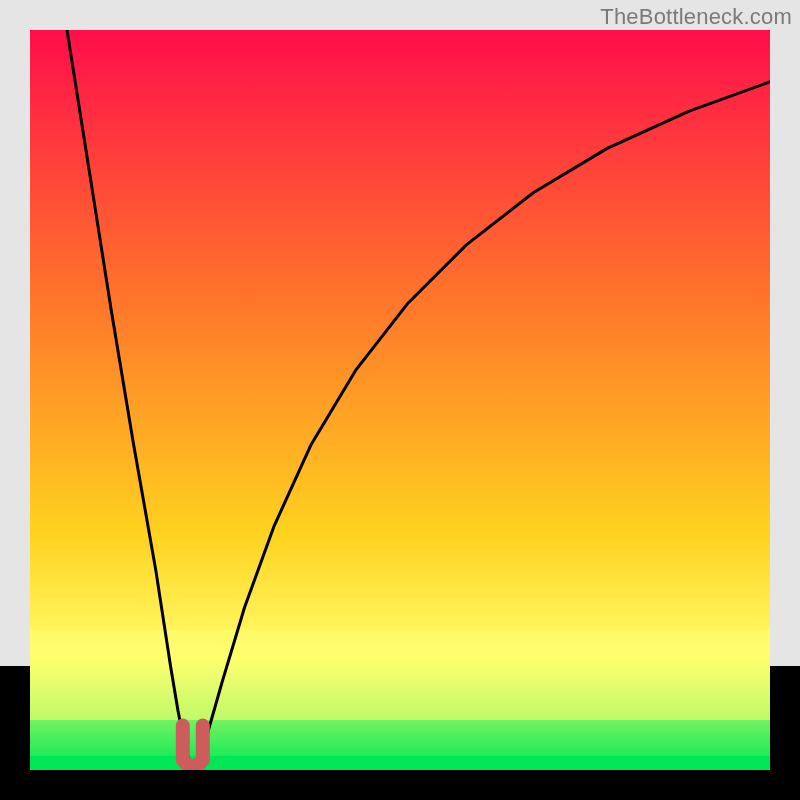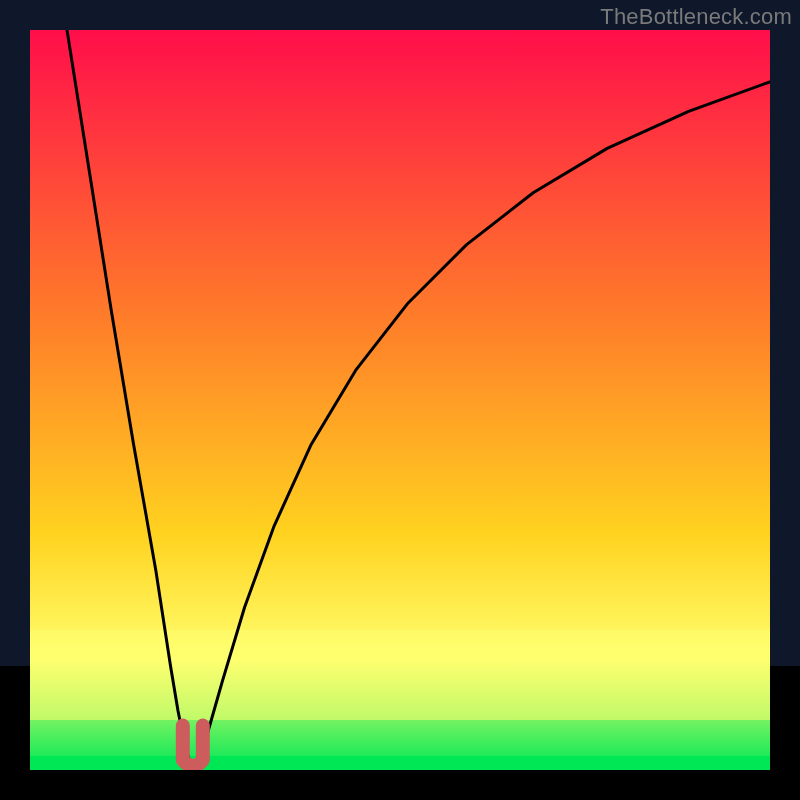--- a/index.html
+++ b/index.html
@@ -8,21 +8,21 @@
     width: 800px;
     height: 800px;
     background: #000;
     overflow: hidden;
     font-family: Arial, Helvetica, sans-serif;
   }
   .outer {
     position: relative;
     width: 800px;
     height: 666px;
-    background: #0f172a;
+    background: #e5e5e5;
   }
   .plot-area {
     position: absolute;
     left: 30px;
     top: 30px;
     width: 740px;
     height: 740px;
     box-sizing: border-box;
   }
   .watermark {

